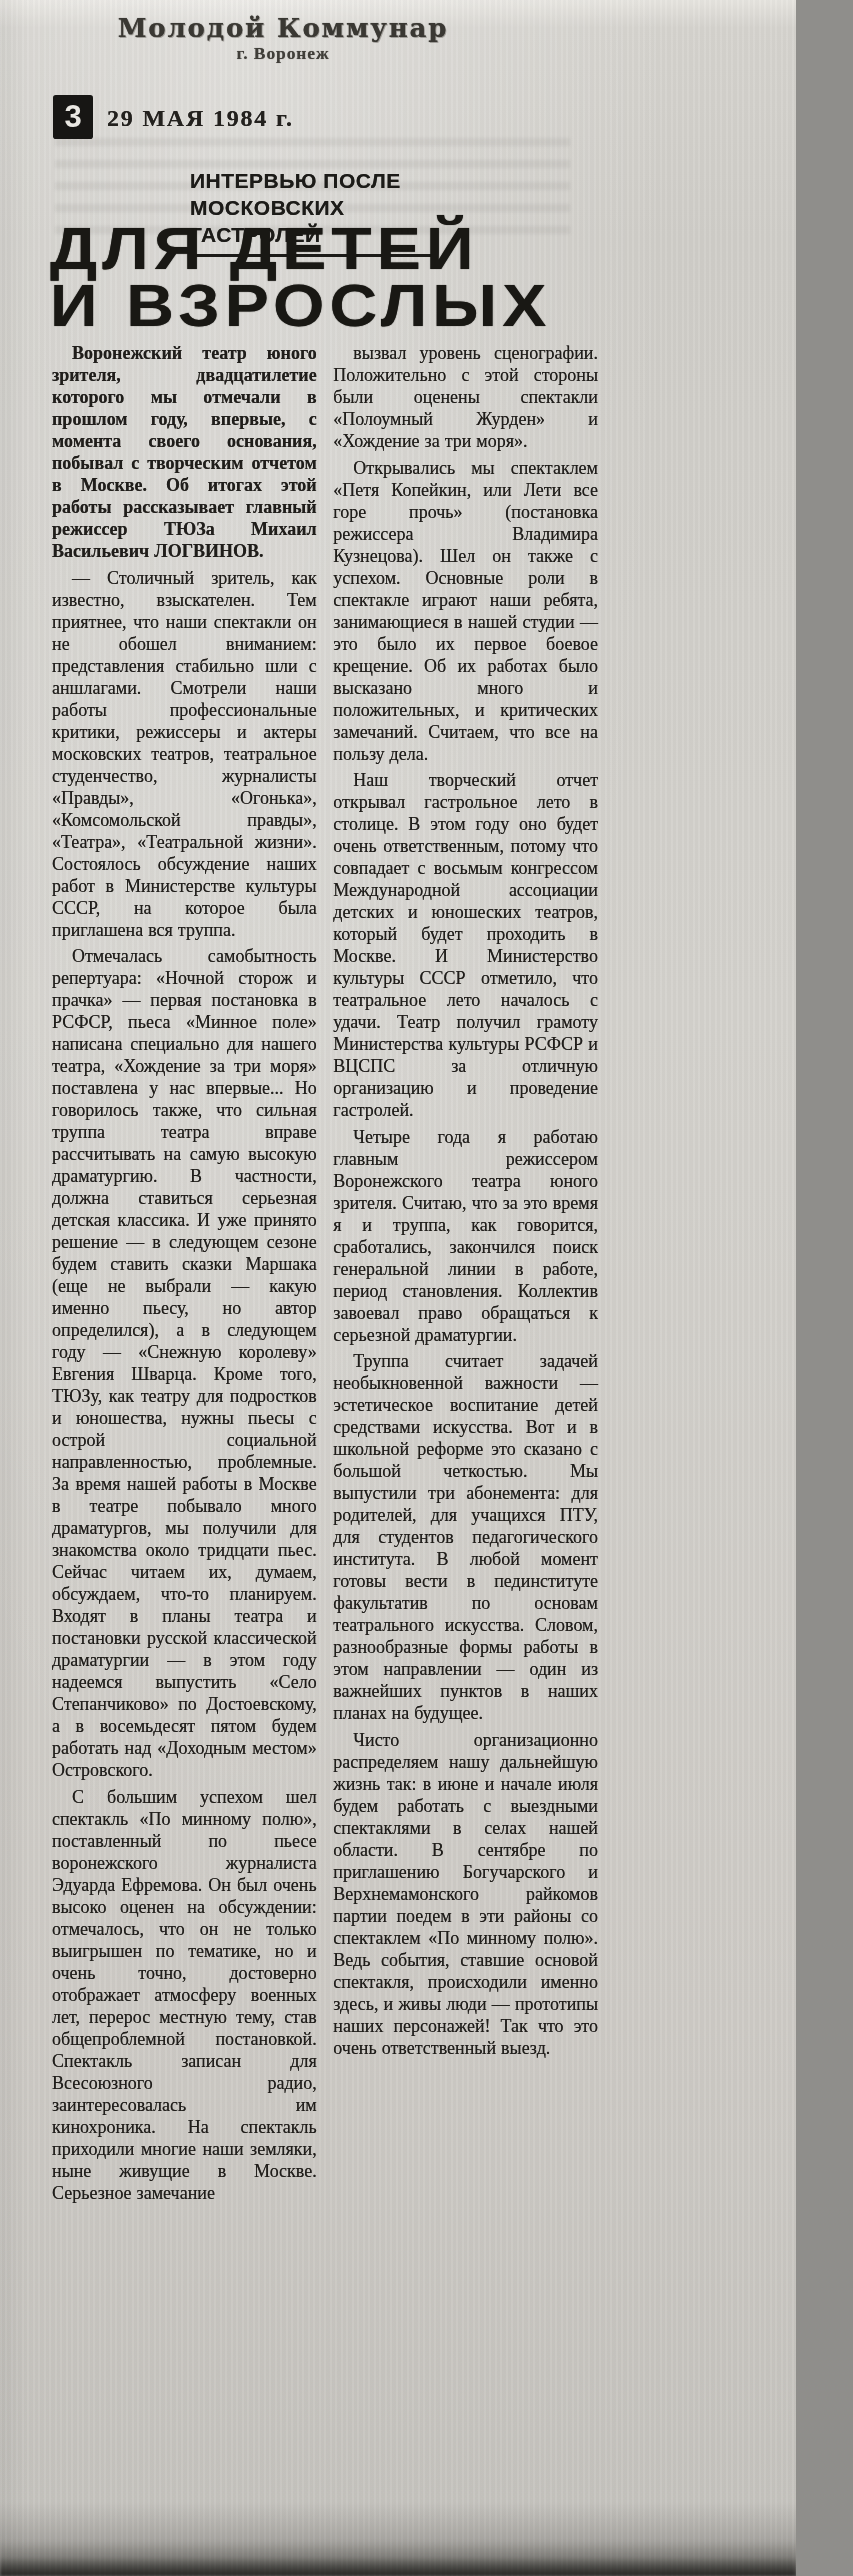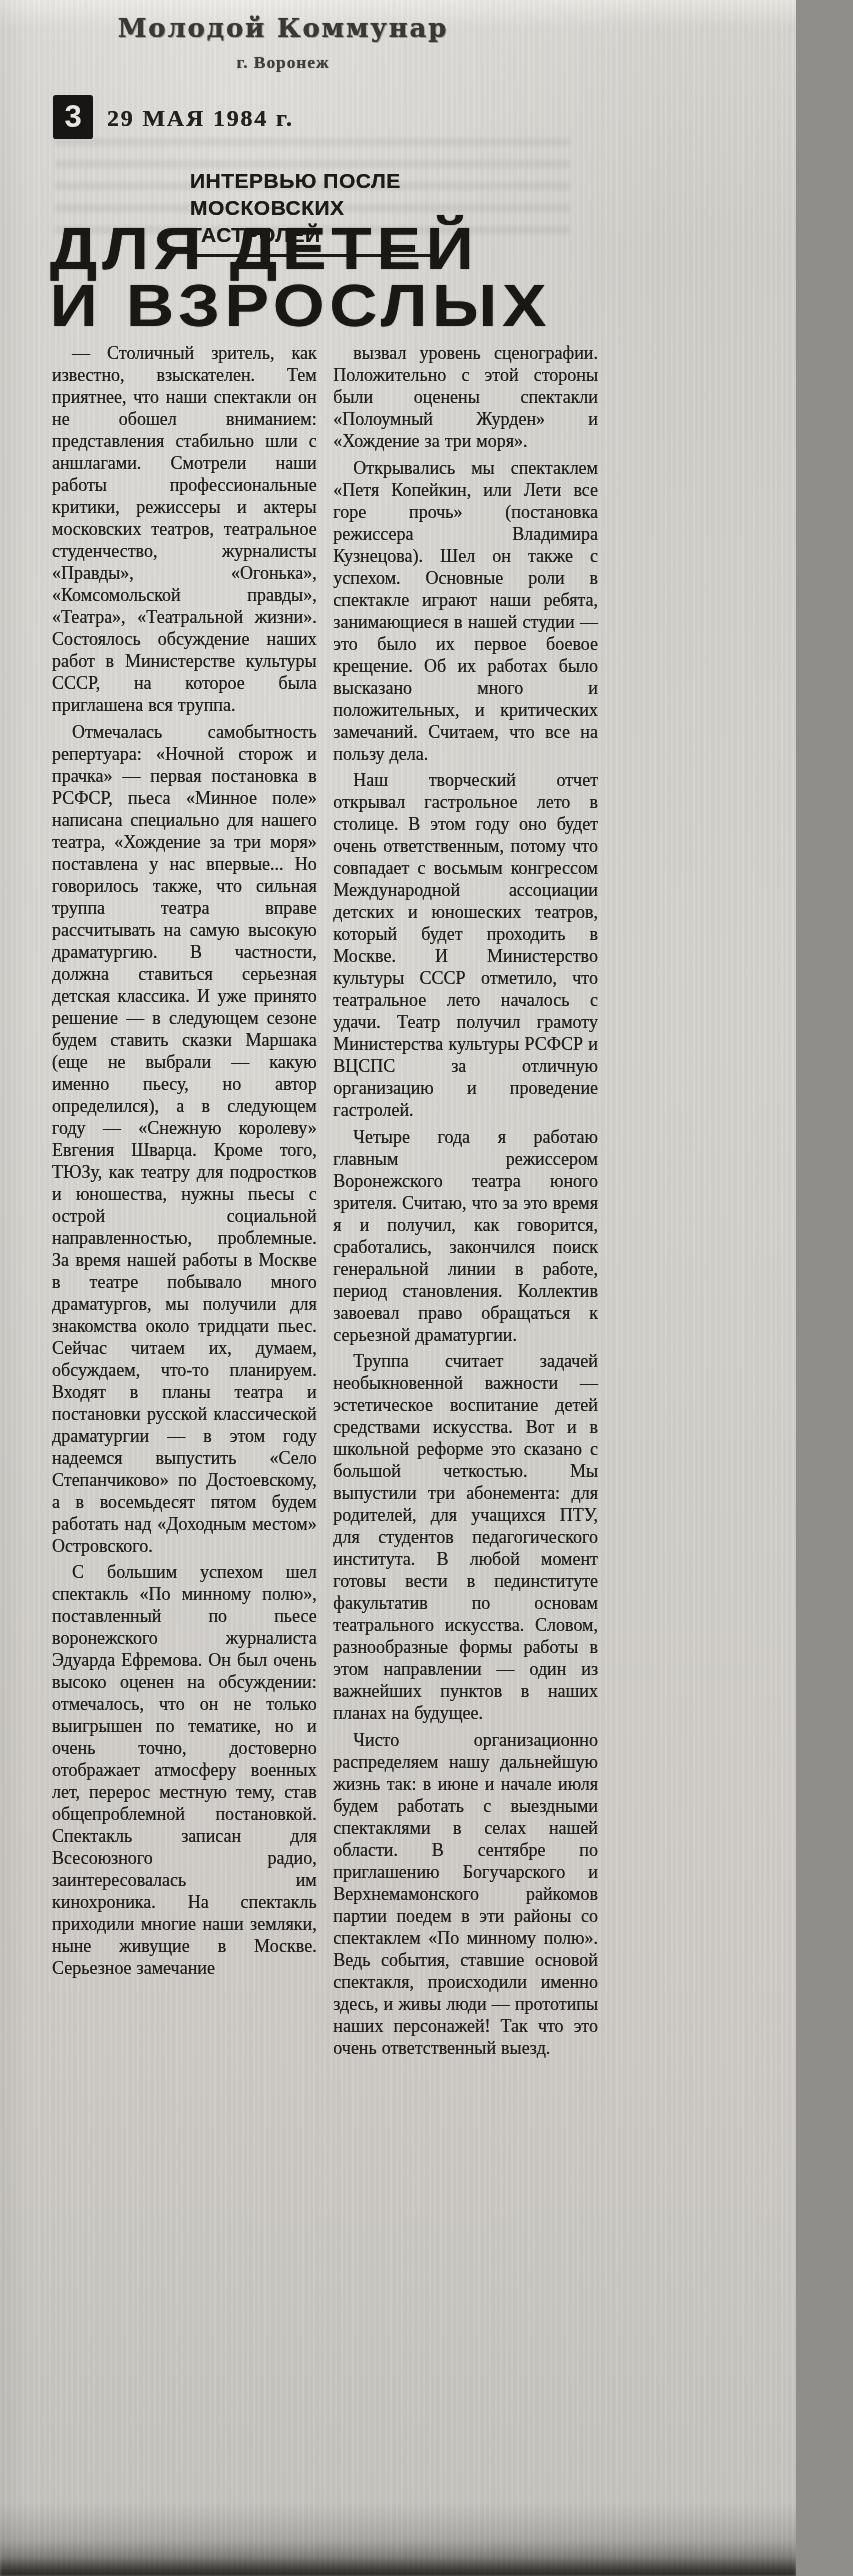--- a/index.html
+++ b/index.html
@@ -25,21 +25,21 @@
   .ghost-bleed{
     position:absolute;left:55px;top:138px;width:515px;height:101px;
     background:repeating-linear-gradient(180deg, rgba(110,108,102,0.10) 0 8.3px, rgba(0,0,0,0) 8.3px 22px);
     filter:blur(1.4px);pointer-events:none;
   }
   .masthead{position:absolute;top:13px;left:85px;width:396px;text-align:center;color:#3a3833;}
   .masthead-title{
     font-family:"DejaVu Serif", serif;font-weight:bold;font-size:26px;letter-spacing:1.8px;
     text-shadow:0 0 0.9px rgba(58,56,51,0.8), 0.9px 0.9px 0 rgba(125,122,116,0.55);
   }
-  .masthead-sub{font-weight:bold;font-size:17.5px;margin-top:9px;letter-spacing:0.9px;color:#403e39;
+  .masthead-sub{font-weight:bold;font-size:17.5px;margin-top:0;letter-spacing:0.9px;color:#403e39;
     text-shadow:0 0 0.9px rgba(64,62,57,0.7);}
   .pagenum{
     position:absolute;left:53px;top:95px;width:40px;height:44px;background:#17161 4;
     background:#171614;color:#e9e7e2;border-radius:2.8px;
     font-family:"Liberation Sans", sans-serif;font-weight:bold;font-size:31px;
     display:flex;align-items:center;justify-content:center;
   }
   .date{
     position:absolute;left:107px;top:105px;
     font-weight:bold;font-size:24px;letter-spacing:1.8px;color:#23211e;
@@ -93,29 +93,30 @@
     <div>МОСКОВСКИХ ГАСТРОЛЕЙ</div>
   </div>
 
   <h1 class="headline">
     <div>ДЛЯ ДЕТЕЙ</div>
     <div>И ВЗРОСЛЫХ</div>
   </h1>
 
   <div class="body-cols">
     <div class="col">
+      <p class="lead">Воронежский театр юного зрителя, двадцатилетие которого мы отмечали в прошлом году, впервые, с момента своего основания, побывал с творческим отчетом в Москве. Об итогах этой работы рассказывает главный режиссер ТЮЗа Михаил Васильевич ЛОГВИНОВ.</p>
       <p>— Столичный зритель, как известно, взыскателен. Тем приятнее, что наши спектакли он не обошел вниманием: представления стабильно шли с аншлагами. Смотрели наши работы профессиональные критики, режиссеры и актеры московских театров, театральное студенчество, журналисты «Правды», «Огонька», «Комсомольской правды», «Театра», «Театральной жизни». Состоялось обсуждение наших работ в Министерстве культуры СССР, на которое была приглашена вся труппа.</p>
       <p>Отмечалась самобытность репертуара: «Ночной сторож и прачка» — первая постановка в РСФСР, пьеса «Минное поле» написана специально для нашего театра, «Хождение за три моря» поставлена у нас впервые... Но говорилось также, что сильная труппа театра вправе рассчитывать на самую высокую драматургию. В частности, должна ставиться серьезная детская классика. И уже принято решение — в следующем сезоне будем ставить сказки Маршака (еще не выбрали — какую именно пьесу, но автор определился), а в следующем году — «Снежную королеву» Евгения Шварца. Кроме того, ТЮЗу, как театру для подростков и юношества, нужны пьесы с острой социальной направленностью, проблемные. За время нашей работы в Москве в театре побывало много драматургов, мы получили для знакомства около тридцати пьес. Сейчас читаем их, думаем, обсуждаем, что-то планируем. Входят в планы театра и постановки русской классической драматургии — в этом году надеемся выпустить «Село Степанчиково» по Достоевскому, а в восемьдесят пятом будем работать над «Доходным местом» Островского.</p>
       <p>С большим успехом шел спектакль «По минному полю», поставленный по пьесе воронежского журналиста Эдуарда Ефремова. Он был очень высоко оценен на обсуждении: отмечалось, что он не только выигрышен по тематике, но и очень точно, достоверно отображает атмосферу военных лет, перерос местную тему, став общепроблемной постановкой. Спектакль записан для Всесоюзного радио, заинтересовалась им кинохроника. На спектакль приходили многие наши земляки, ныне живущие в Москве. Серьезное замечание</p>
     </div>
     <div class="col">
       <p>вызвал уровень сценографии. Положительно с этой стороны были оценены спектакли «Полоумный Журден» и «Хождение за три моря».</p>
       <p>Открывались мы спектаклем «Петя Копейкин, или Лети все горе прочь» (постановка режиссера Владимира Кузнецова). Шел он также с успехом. Основные роли в спектакле играют наши ребята, занимающиеся в нашей студии — это было их первое боевое крещение. Об их работах было высказано много и положительных, и критических замечаний. Считаем, что все на пользу дела.</p>
       <p>Наш творческий отчет открывал гастрольное лето в столице. В этом году оно будет очень ответственным, потому что совпадает с восьмым конгрессом Международной ассоциации детских и юношеских театров, который будет проходить в Москве. И Министерство культуры СССР отметило, что театральное лето началось с удачи. Театр получил грамоту Министерства культуры РСФСР и ВЦСПС за отличную организацию и проведение гастролей.</p>
-      <p>Четыре года я работаю главным режиссером Воронежского театра юного зрителя. Считаю, что за это время я и получил, как говорится, сработались, закончился поиск генеральной линии в работе, период становления. Коллектив завоевал право обращаться к серьезной драматургии.</p>
+      <p>Четыре года я работаю главным режиссером Воронежского театра юного зрителя. Считаю, что за это время я и труппа, как говорится, сработались, закончился поиск генеральной линии в работе, период становления. Коллектив завоевал право обращаться к серьезной драматургии.</p>
       <p>Труппа считает задачей необыкновенной важности — эстетическое воспитание детей средствами искусства. Вот и в школьной реформе это сказано с большой четкостью. Мы выпустили три абонемента: для родителей, для учащихся ПТУ, для студентов педагогического института. В любой момент готовы вести в пединституте факультатив по основам театрального искусства. Словом, разнообразные формы работы в этом направлении — один из важнейших пунктов в наших планах на будущее.</p>
       <p>Чисто организационно распределяем нашу дальнейшую жизнь так: в июне и начале июля будем работать с выездными спектаклями в селах нашей области. В сентябре по приглашению Богучарского и Верхнемамонского райкомов партии поедем в эти районы со спектаклем «По минному полю». Ведь события, ставшие основой спектакля, происходили именно здесь, и живы люди — прототипы наших персонажей! Так что это очень ответственный выезд.</p>
     </div>
   </div>
 
   <div class="bottom-smudge"></div>
 
 </div>
 
 

